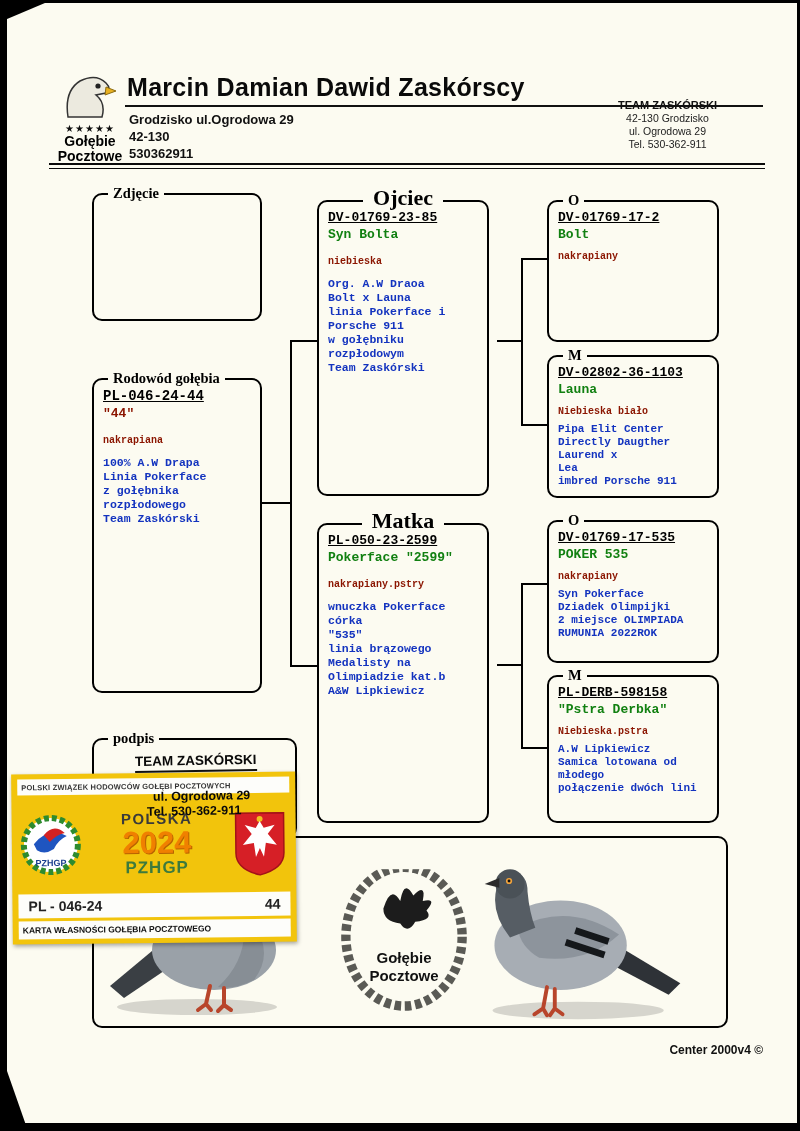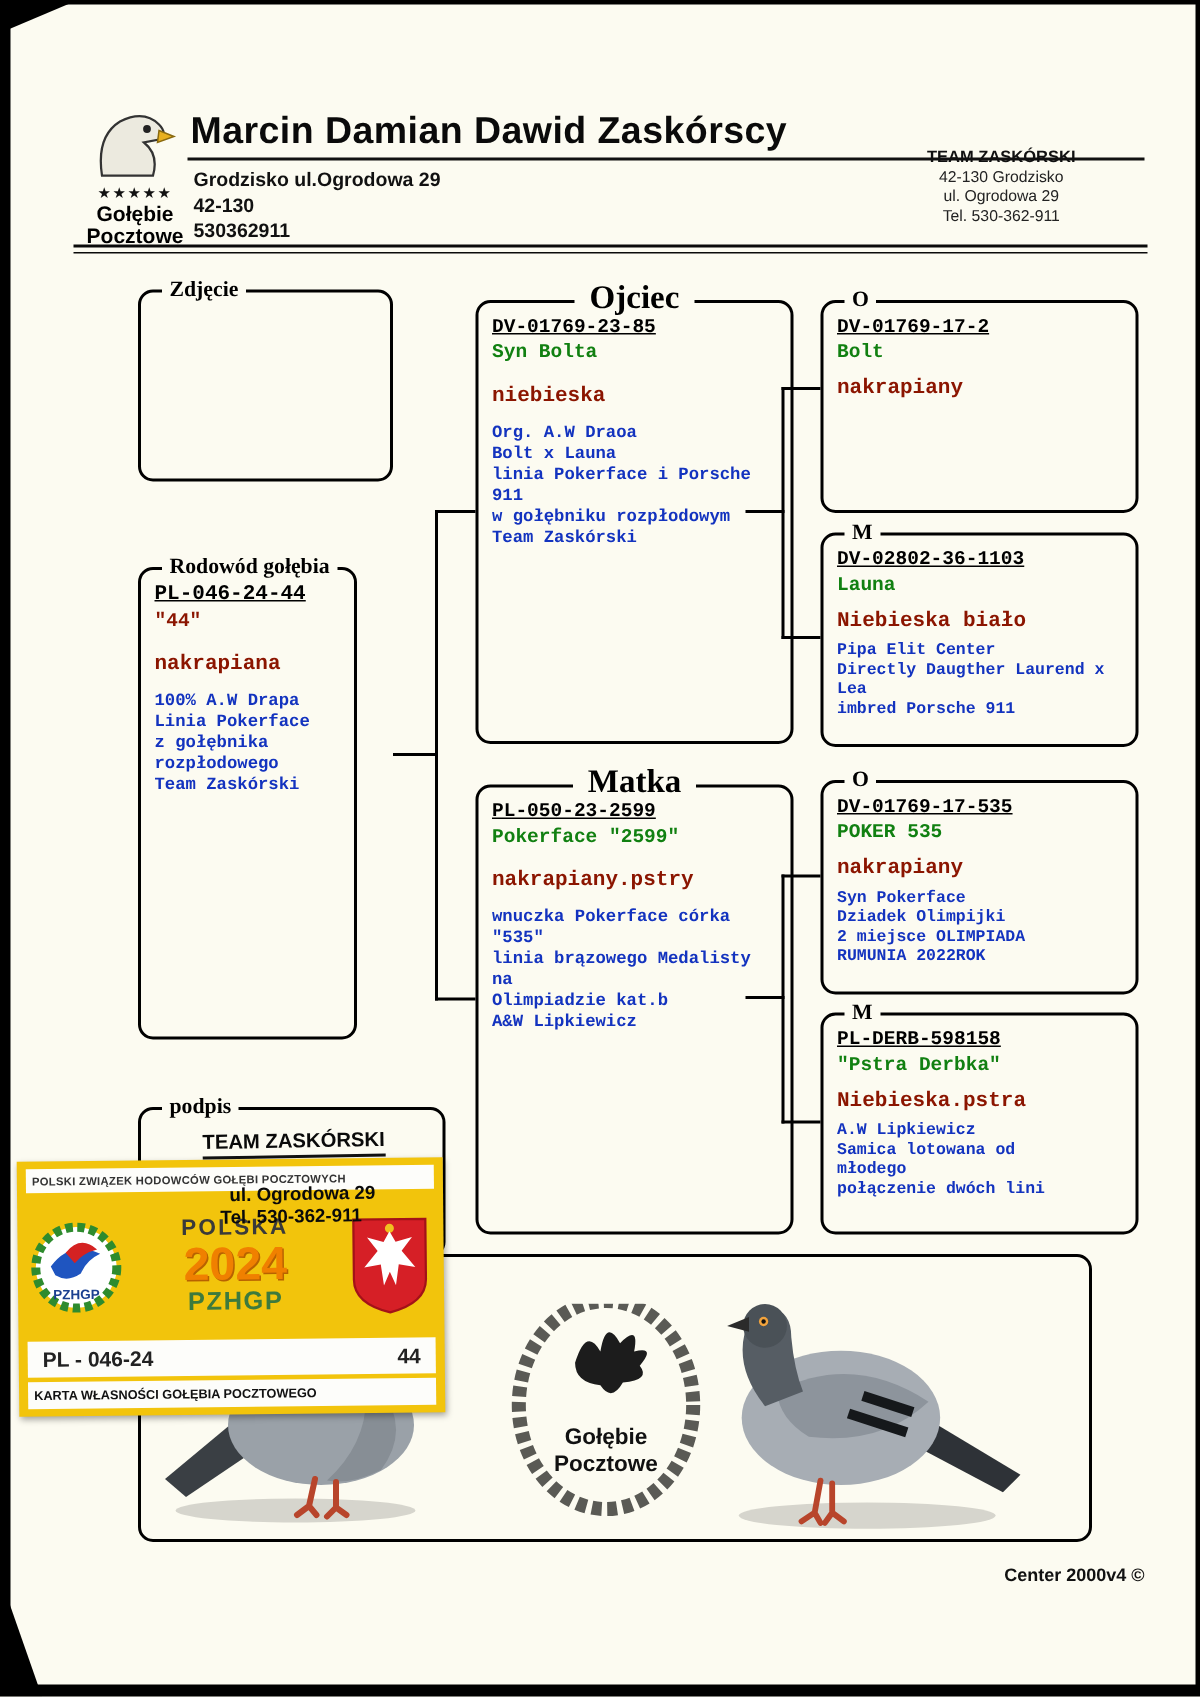--- a/index.html
+++ b/index.html
@@ -12,31 +12,31 @@
   .logo-stars { font-size:10px; letter-spacing:1px; color:#111; line-height:11px; }
   .logo-word { font-size:14px; font-weight:bold; color:#000; line-height:15px; }
   .page-title { position:absolute; left:120px; top:70px; font-size:25px; font-weight:bold; color:#0a0a0a; letter-spacing:0.3px; }
   .title-rule { position:absolute; left:118px; top:102px; width:638px; height:2px; background:#111; }
   .owner-addr { position:absolute; left:122px; top:108px; font-size:13px; font-weight:600; color:#111; line-height:17px; white-space:pre-line; }
   .team-block { position:absolute; left:598px; top:96px; width:125px; text-align:center; font-size:10.5px; color:#222; line-height:13px; }
   .team-name { font-size:11px; font-weight:bold; color:#111; }
   .header-rule { position:absolute; left:42px; top:160px; width:716px; height:6px; border-top:2.5px solid #0a0a0a; border-bottom:1.5px solid #0a0a0a; }
 
   
-  .pbox { position:absolute; border:2px solid #000; border-radius:10px; width:212px; }
+  .pbox { position:absolute; border:2px solid #000; border-radius:10px; width:172px; }
   .pbox .content { padding:8px 9px;font-family:Liberation Mono, monospace; }
   .box-label { position:absolute; top:-10px; left:14px; background:#fcfbf1; padding:0 5px;
                font-family:"Liberation Serif", serif; font-weight:bold; font-size:14.5px; color:#000; }
   .parent-title { position:absolute; top:-17px; left:0; right:0; text-align:center;
                   font-family:"Liberation Serif", serif; font-weight:bold; font-size:22px; color:#000; }
   .parent-title span { background:#fcfbf1; padding:0 10px; }
   .ring { font-size:13px; font-weight:bold; color:#000; text-decoration:underline; }
   .bird-name { font-size:13px; font-weight:bold; color:#118011; margin-top:2px; }
   .bird-name.maroon { color:#8b1500; }
-  .plumage { font-size:14px; font-weight:bold; color:#8b1500; margin-top:14px; }
+  .plumage { font-size:10px; font-weight:bold; color:#8b1500; margin-top:14px; }
   .details { font-size:11.5px; font-weight:bold; color:#1333bf; margin-top:10px; line-height:14px; white-space:pre-line; }
   .gp .plumage { margin-top:9px; }
   .gp .details { margin-top:6px; line-height:13px; font-size:11px; }
 
   .ln { position:absolute; background:#000; }
 
   
   .bottom-box { position:absolute; left:85px; top:833px; width:636px; height:192px; border:2px solid #000; border-radius:10px; }
   .wreath-wrap { position:absolute; left:322px; top:843px; width:150px; height:172px; z-index:3; }
   .pigeon-right { position:absolute; left:462px; top:842px; width:228px; height:180px; z-index:3; }
@@ -96,21 +96,21 @@
 ul. Ogrodowa 29
 Tel. 530-362-911</div>
   </div>
 
   <div class="header-rule"></div>
 
   <section class="pbox" style="left:85px; top:190px; width:170px; height:128px;">
     <div class="box-label">Zdjęcie</div>
   </section>
 
-  <section class="pbox" style="left:85px; top:375px; width:146px; height:315px;">
+  <section class="pbox" style="left:85px; top:375px; width:170px; height:315px;">
     <div class="box-label">Rodowód gołębia</div>
     <div class="content">
       <div class="ring" style="font-size:14px;">PL-046-24-44</div>
       <div class="bird-name maroon">"44"</div>
       <div class="plumage">nakrapiana</div>
       <div class="details">100% A.W Drapa
 Linia Pokerface
 z gołębnika rozpłodowego
 Team Zaskórski</div>
     </div>

